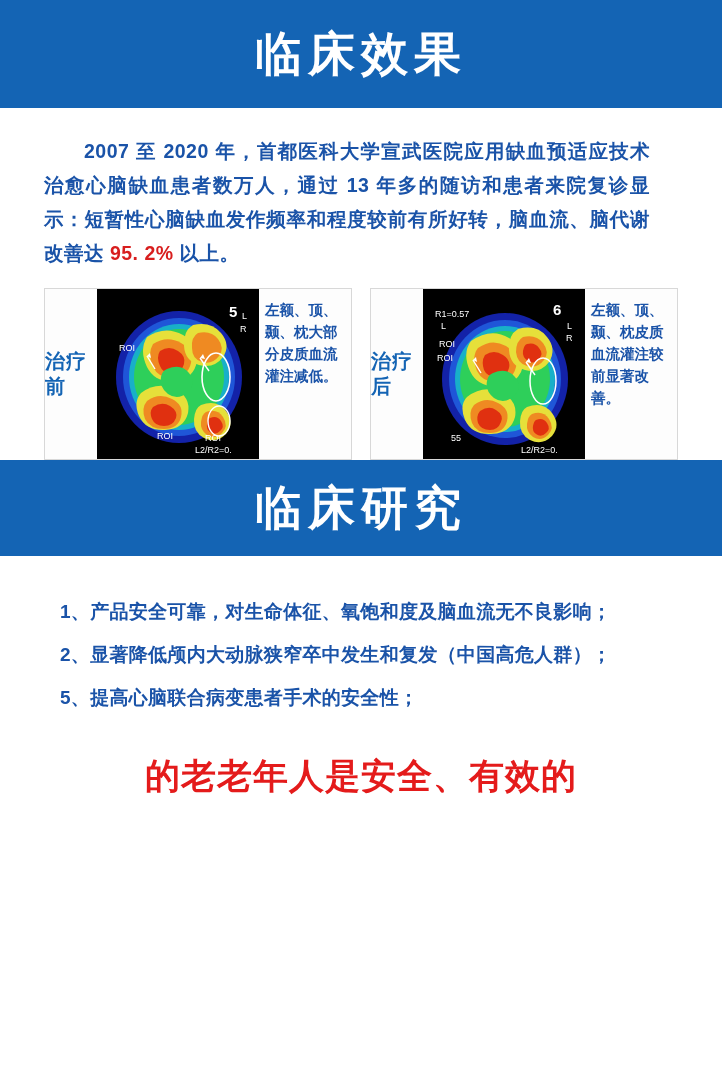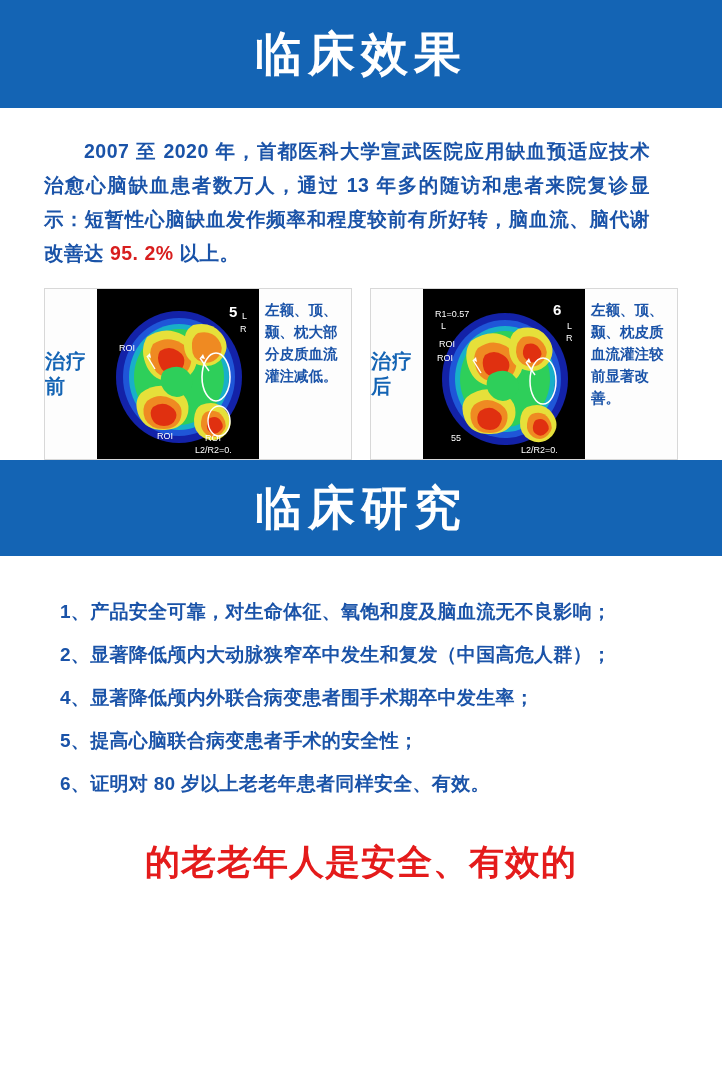--- a/index.html
+++ b/index.html
@@ -230,22 +230,20 @@
       <div class="panel-caption">左额、顶、颞、枕皮质血流灌注较前显著改善。</div>
     </div>
 
   </div>
 
   <div class="banner banner-2">临床研究</div>
 
   <div class="research-list">
     <div class="research-item">1、产品安全可靠，对生命体征、氧饱和度及脑血流无不良影响；</div>
     <div class="research-item">2、显著降低颅内大动脉狭窄卒中发生和复发（中国高危人群）；</div>
-    <div class="research-item">4、显著降低颅内外联合病变患者围手术期卒中发生率；</div>
     <div class="research-item">5、提高心脑联合病变患者手术的安全性；</div>
-    <div class="research-item">6、证明对 80 岁以上老老年患者同样安全、有效。</div>
   </div>
 
   <div class="conclusion">
     <div>的老老年人是安全、有效的</div>
   </div>
 
 </div>
 
 </body></html>

